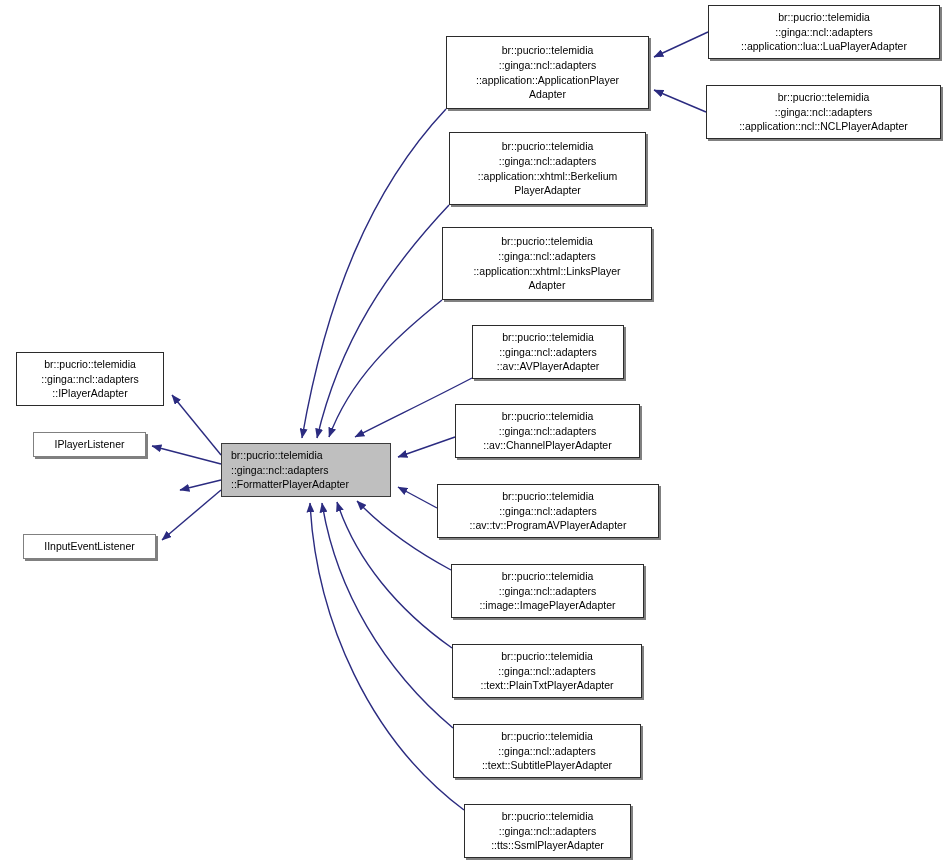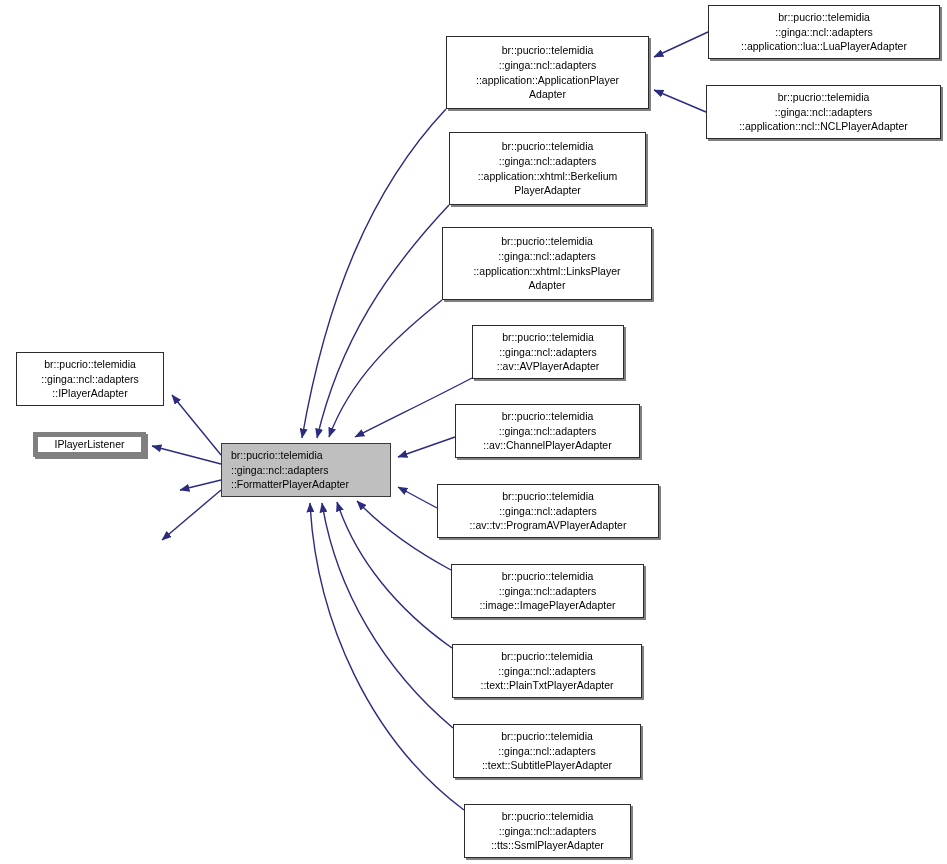--- a/index.html
+++ b/index.html
@@ -12,21 +12,21 @@
     overflow:hidden;
   }
   svg#edges{
     position:absolute;left:0;top:0;width:947px;height:864px;
     pointer-events:none;
   }
   .node{
     position:absolute;
     box-sizing:border-box;
     background:#ffffff;
-    border:5px solid #6d28d9;
+    border:1px solid #6d28d9;
     color:#000000;
     font-size:10.5px;
     line-height:14.7px;
     text-align:center;
     display:flex;
     align-items:center;
     justify-content:center;
     white-space:pre-line;
     z-index:3;
     letter-spacing:0px;
@@ -92,20 +92,23 @@
     <span class="lbl">br::pucrio::telemidia
 ::ginga::ncl::adapters
 ::IPlayerAdapter</span>
   </div>
 
   <div class="node shadowed" style="left:33px;top:432px;width:113px;height:25px;border-color:#808080;">
     <span class="lbl">IPlayerListener</span>
   </div>
 
 
+  <div class="node shadowed" style="left:23px;top:534px;width:133px;height:25px;border-color:#808080;">
+    <span class="lbl">IInputEventListener</span>
+  </div>
 
   <div class="node thick shadowed" style="left:446px;top:36px;width:203px;height:73px;">
     <span class="lbl">br::pucrio::telemidia
 ::ginga::ncl::adapters
 ::application::ApplicationPlayer
 Adapter</span>
   </div>
 
   <div class="node thick shadowed" style="left:449px;top:132px;width:197px;height:73px;">
     <span class="lbl">br::pucrio::telemidia

